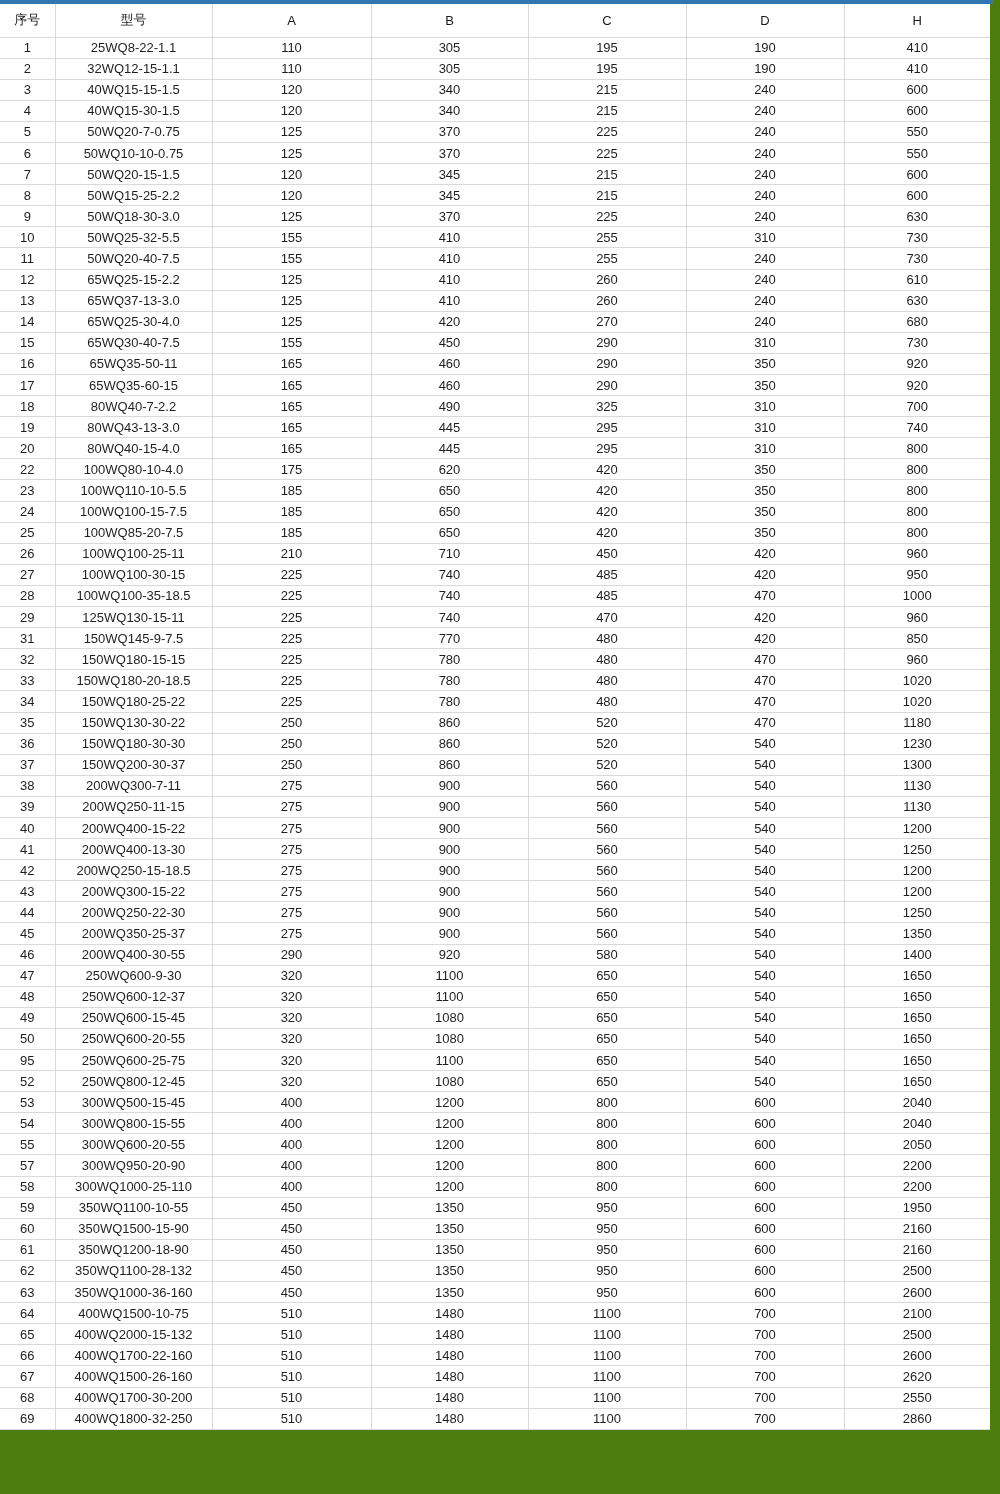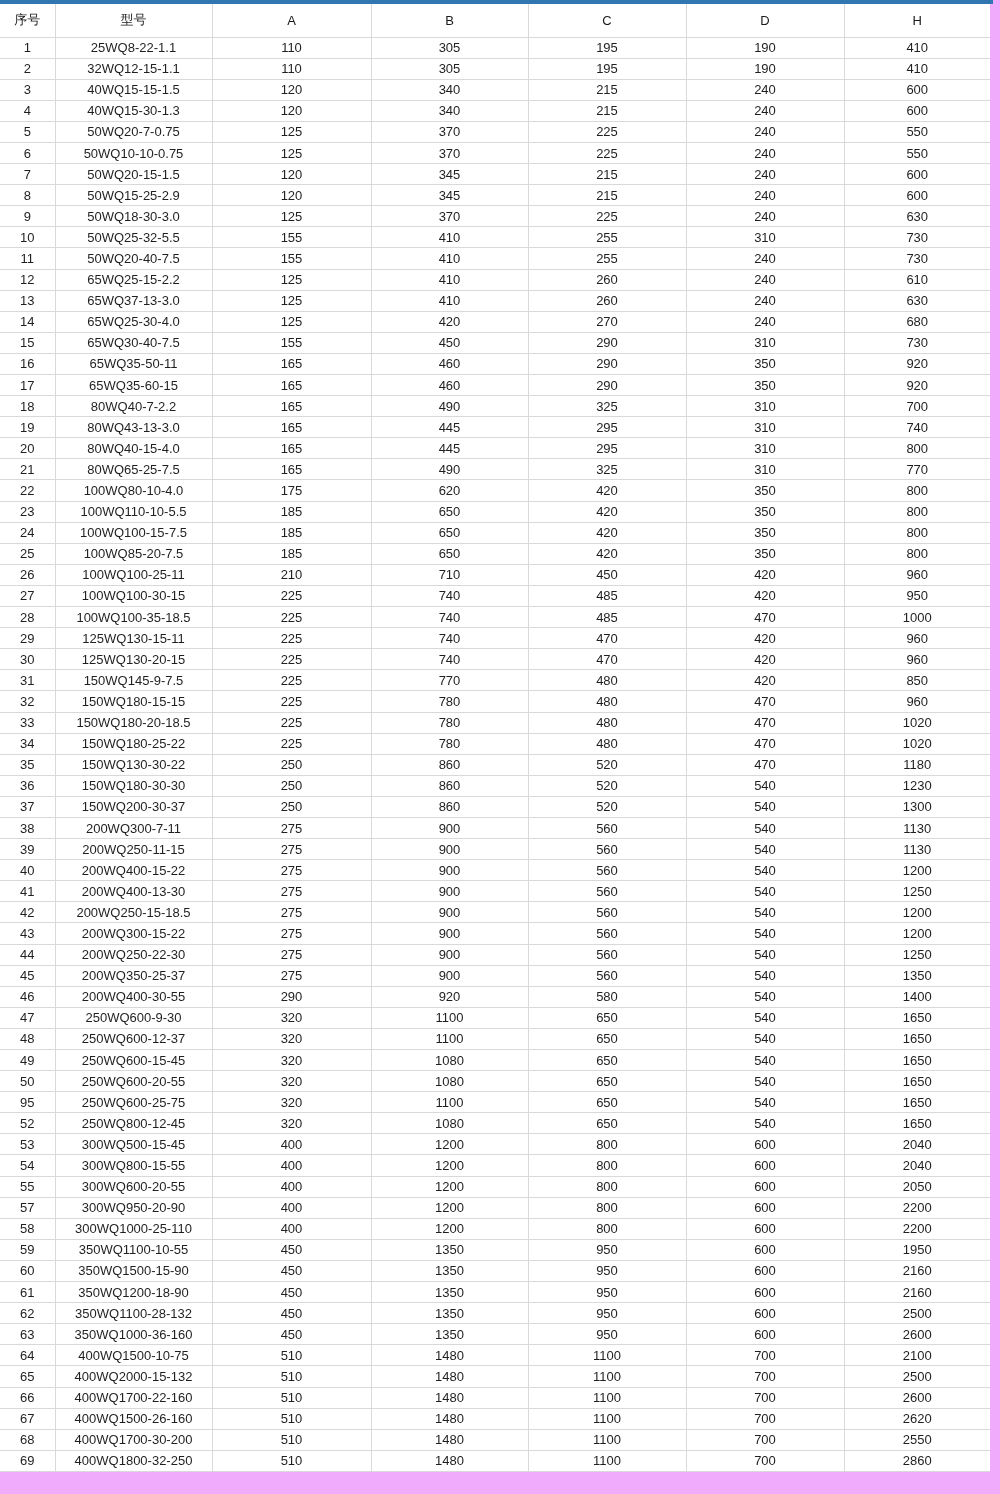--- a/index.html
+++ b/index.html
@@ -6,21 +6,21 @@
   html, body {
     margin: 0;
     padding: 0;
     background: #ffffff;
     width: 1000px;
     font-family: "Liberation Sans", "DejaVu Sans", sans-serif;
   }
   .page {
     width: 1000px;
     height: 1494px;
-    background: #f0abfc;
+    background: #4d7c0f;
     position: relative;
   }
   .top-bar {
     width: 993px;
     height: 4px;
     background: #3276b1;
   }
   table.spec-table {
     border-collapse: collapse;
     table-layout: fixed;
@@ -105,21 +105,21 @@
           <td>3</td>
           <td>40WQ15-15-1.5</td>
           <td>120</td>
           <td>340</td>
           <td>215</td>
           <td>240</td>
           <td>600</td>
         </tr>
         <tr>
           <td>4</td>
-          <td>40WQ15-30-1.3</td>
+          <td>40WQ15-30-1.5</td>
           <td>120</td>
           <td>340</td>
           <td>215</td>
           <td>240</td>
           <td>600</td>
         </tr>
         <tr>
           <td>5</td>
           <td>50WQ20-7-0.75</td>
           <td>125</td>
@@ -141,21 +141,21 @@
           <td>7</td>
           <td>50WQ20-15-1.5</td>
           <td>120</td>
           <td>345</td>
           <td>215</td>
           <td>240</td>
           <td>600</td>
         </tr>
         <tr>
           <td>8</td>
-          <td>50WQ15-25-2.9</td>
+          <td>50WQ15-25-2.2</td>
           <td>120</td>
           <td>345</td>
           <td>215</td>
           <td>240</td>
           <td>600</td>
         </tr>
         <tr>
           <td>9</td>
           <td>50WQ18-30-3.0</td>
           <td>125</td>
@@ -257,29 +257,20 @@
         <tr>
           <td>20</td>
           <td>80WQ40-15-4.0</td>
           <td>165</td>
           <td>445</td>
           <td>295</td>
           <td>310</td>
           <td>800</td>
         </tr>
         <tr>
-          <td>21</td>
-          <td>80WQ65-25-7.5</td>
-          <td>165</td>
-          <td>490</td>
-          <td>325</td>
-          <td>310</td>
-          <td>770</td>
-        </tr>
-        <tr>
           <td>22</td>
           <td>100WQ80-10-4.0</td>
           <td>175</td>
           <td>620</td>
           <td>420</td>
           <td>350</td>
           <td>800</td>
         </tr>
         <tr>
           <td>23</td>
@@ -331,29 +322,20 @@
           <td>100WQ100-35-18.5</td>
           <td>225</td>
           <td>740</td>
           <td>485</td>
           <td>470</td>
           <td>1000</td>
         </tr>
         <tr>
           <td>29</td>
           <td>125WQ130-15-11</td>
-          <td>225</td>
-          <td>740</td>
-          <td>470</td>
-          <td>420</td>
-          <td>960</td>
-        </tr>
-        <tr>
-          <td>30</td>
-          <td>125WQ130-20-15</td>
           <td>225</td>
           <td>740</td>
           <td>470</td>
           <td>420</td>
           <td>960</td>
         </tr>
         <tr>
           <td>31</td>
           <td>150WQ145-9-7.5</td>
           <td>225</td>

